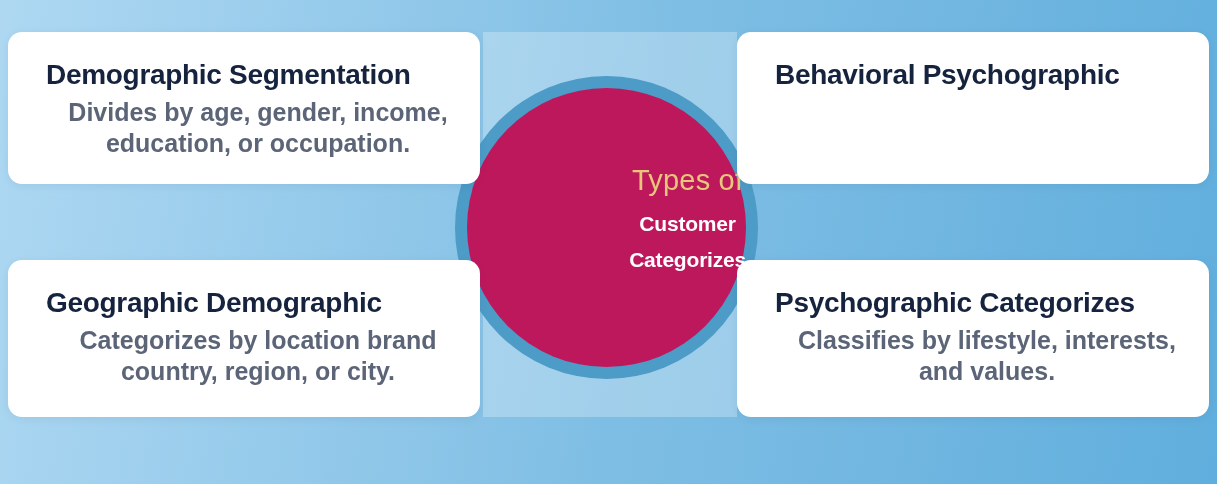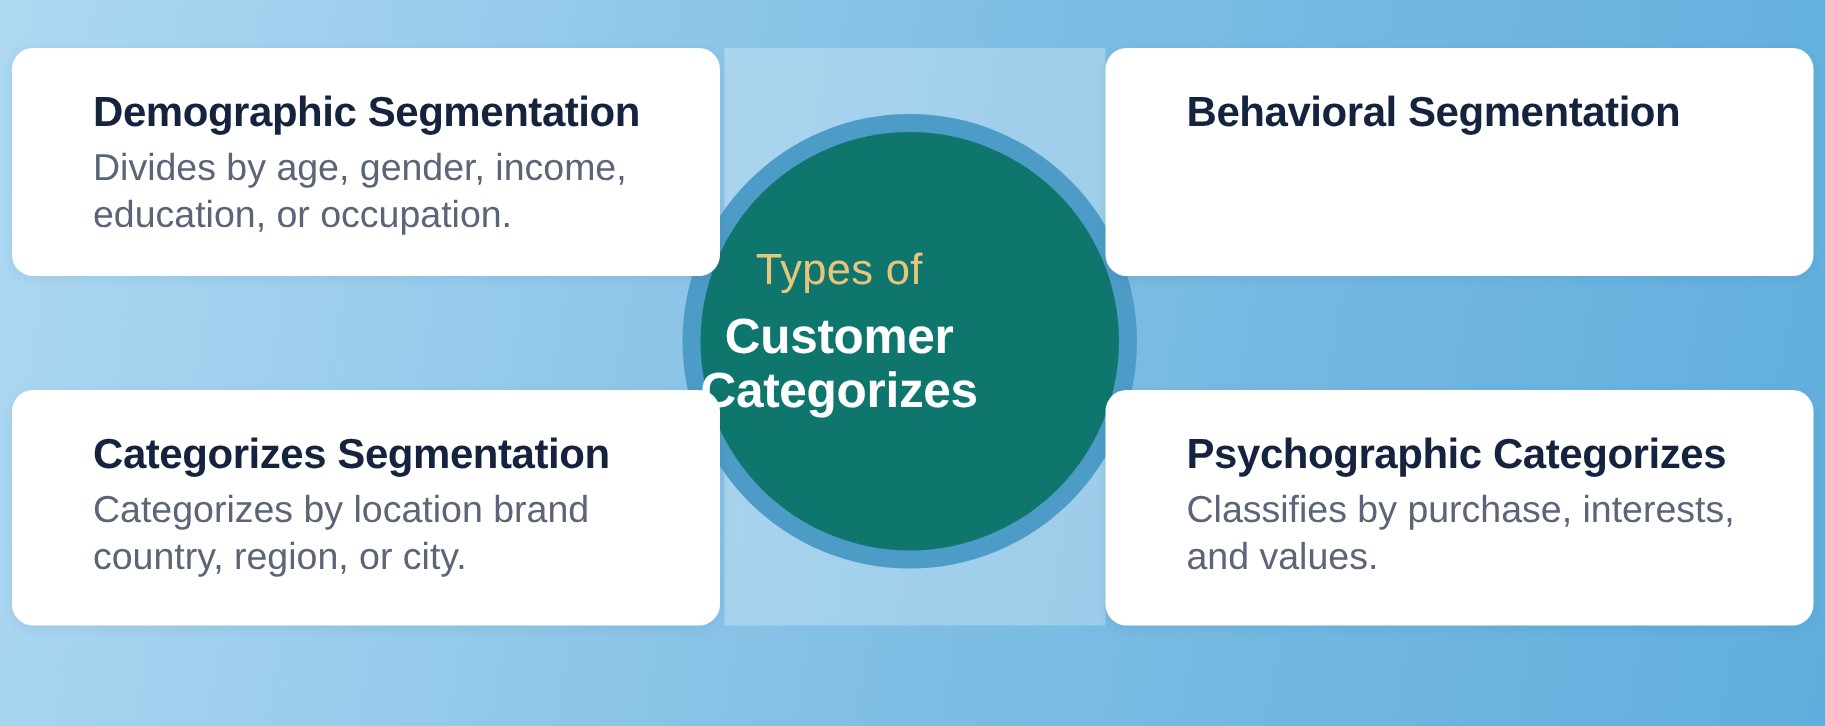--- a/index.html
+++ b/index.html
@@ -27,69 +27,70 @@
     position: absolute;
     left: 455px; top: 76px;
     width: 303px; height: 303px;
     border-radius: 50%;
     background: #4d9bc7;
     display: flex; align-items: center; justify-content: center;
   }
   .circle {
     width: 279px; height: 279px;
     border-radius: 50%;
-    background: #0f766e;
+    background: #be185d;
     display: flex; flex-direction: column;
-    align-items: flex-start; justify-content: center;
+    align-items: flex-end; justify-content: center;
     text-align: center;
   }
   .circle-inner { transform: translateY(-7px); }
   .kicker {
     color: #e7c67c;
     font-size: 29px;
     font-weight: 400;
     letter-spacing: 0.2px;
     margin-bottom: 9px;
   }
   .circle-title {
     color: #ffffff;
-    font-size: 33px;
+    font-size: 21px;
     font-weight: 700;
     line-height: 36px;
     letter-spacing: -0.2px;
   }
 
   
   .card {
     position: absolute;
     width: 472px;
     background: #ffffff;
     border-radius: 14px;
-    padding: 27px 10px 0 54px;
+    padding: 27px 10px 0 38px;
     box-shadow: 0 2px 8px rgba(20, 60, 100, 0.07);
   }
   .card.tl { left: 8px;   top: 32px;  height: 152px; }
   .card.tr { left: 737px; top: 32px;  height: 152px; }
   .card.bl { left: 8px;   top: 260px; height: 157px; }
   .card.br { left: 737px; top: 260px; height: 157px; }
 
   .card-title {
     color: #16233e;
     font-size: 28px;
     font-weight: 700;
     letter-spacing: -0.3px;
     margin-bottom: 6px;
     white-space: nowrap;
   }
   .card-body {
     color: #5b6577;
     font-size: 25px;
-    font-weight: 400;
+    font-weight: 700;
     line-height: 31px;
     max-width: 425px;
+    text-align: center;
   }
 </style>
 </head>
 <body>
 
 <div class="stage">
 
   <div class="center-band"></div>
 
   <div class="halo">
@@ -101,26 +102,26 @@
       </div>
     </div>
   </div>
 
   <div class="card tl">
     <div class="card-title">Demographic Segmentation</div>
     <div class="card-body">Divides by age, gender, income, education, or occupation.</div>
   </div>
 
   <div class="card tr">
-    <div class="card-title">Behavioral Segmentation</div>
+    <div class="card-title">Behavioral Psychographic</div>
   </div>
 
   <div class="card bl">
-    <div class="card-title">Categorizes Segmentation</div>
+    <div class="card-title">Geographic Demographic</div>
     <div class="card-body">Categorizes by location brand country, region, or city.</div>
   </div>
 
   <div class="card br">
     <div class="card-title">Psychographic Categorizes</div>
-    <div class="card-body">Classifies by purchase, interests, and values.</div>
+    <div class="card-body">Classifies by lifestyle, interests, and values.</div>
   </div>
 
 </div>
 
 </body></html>

